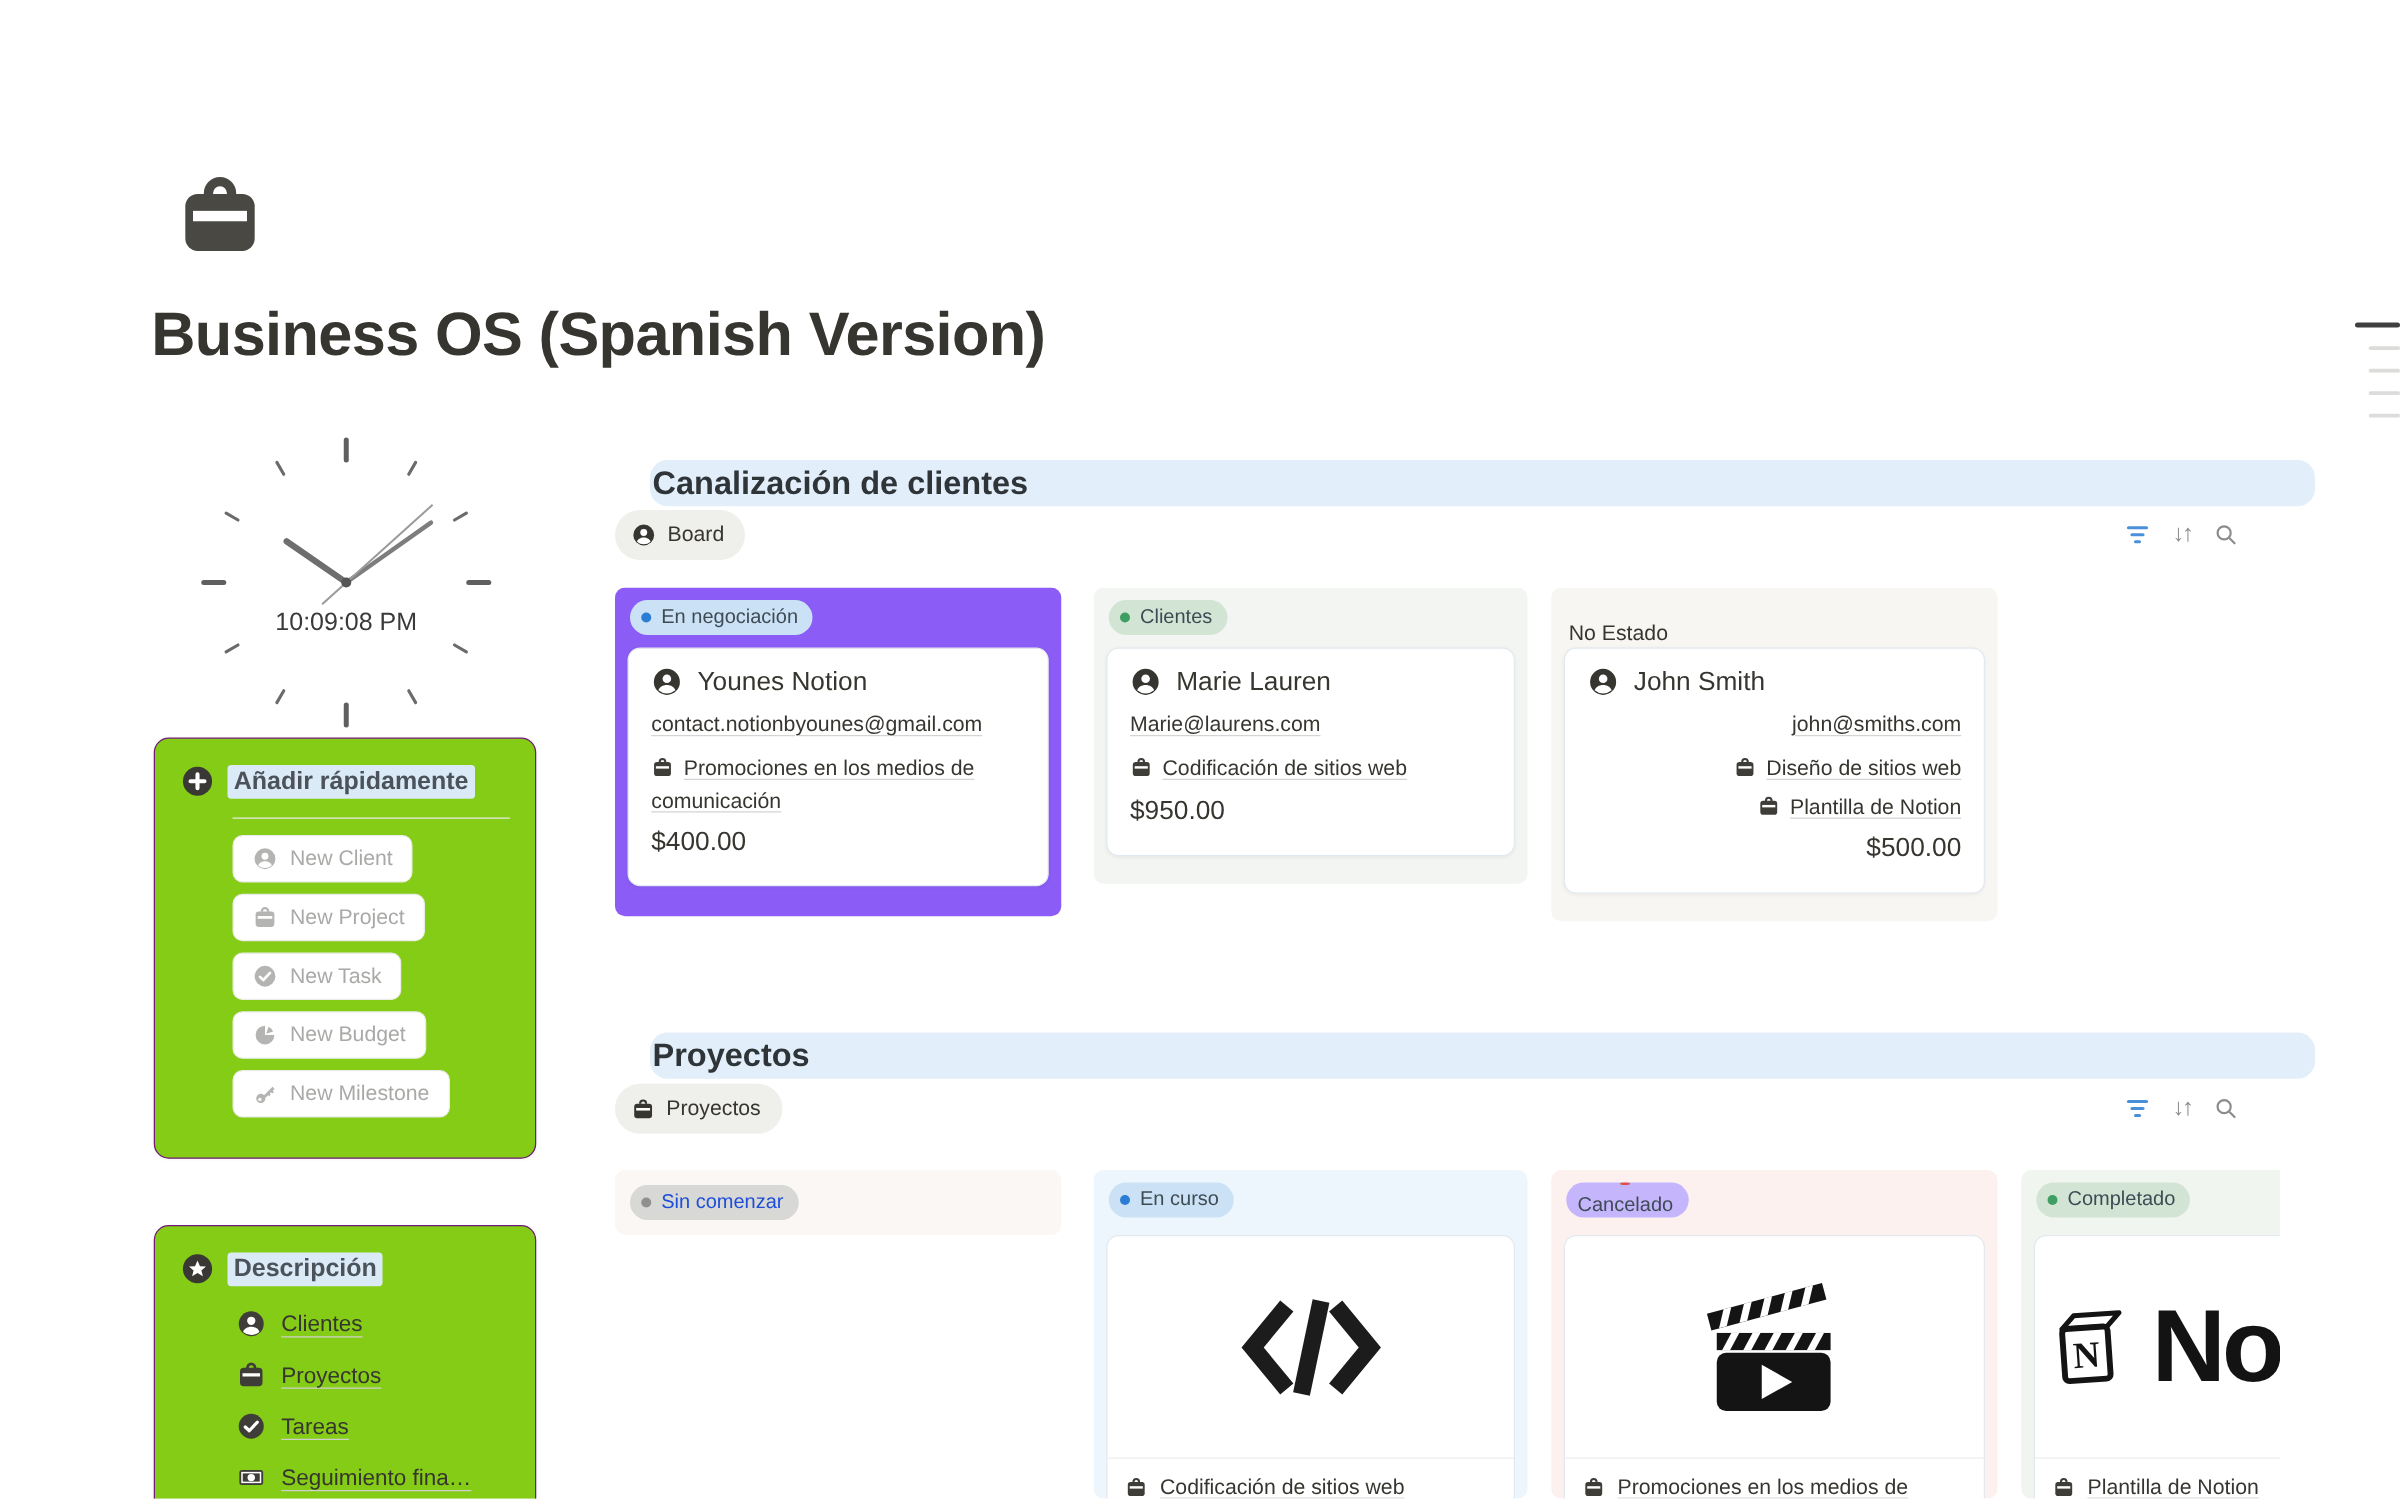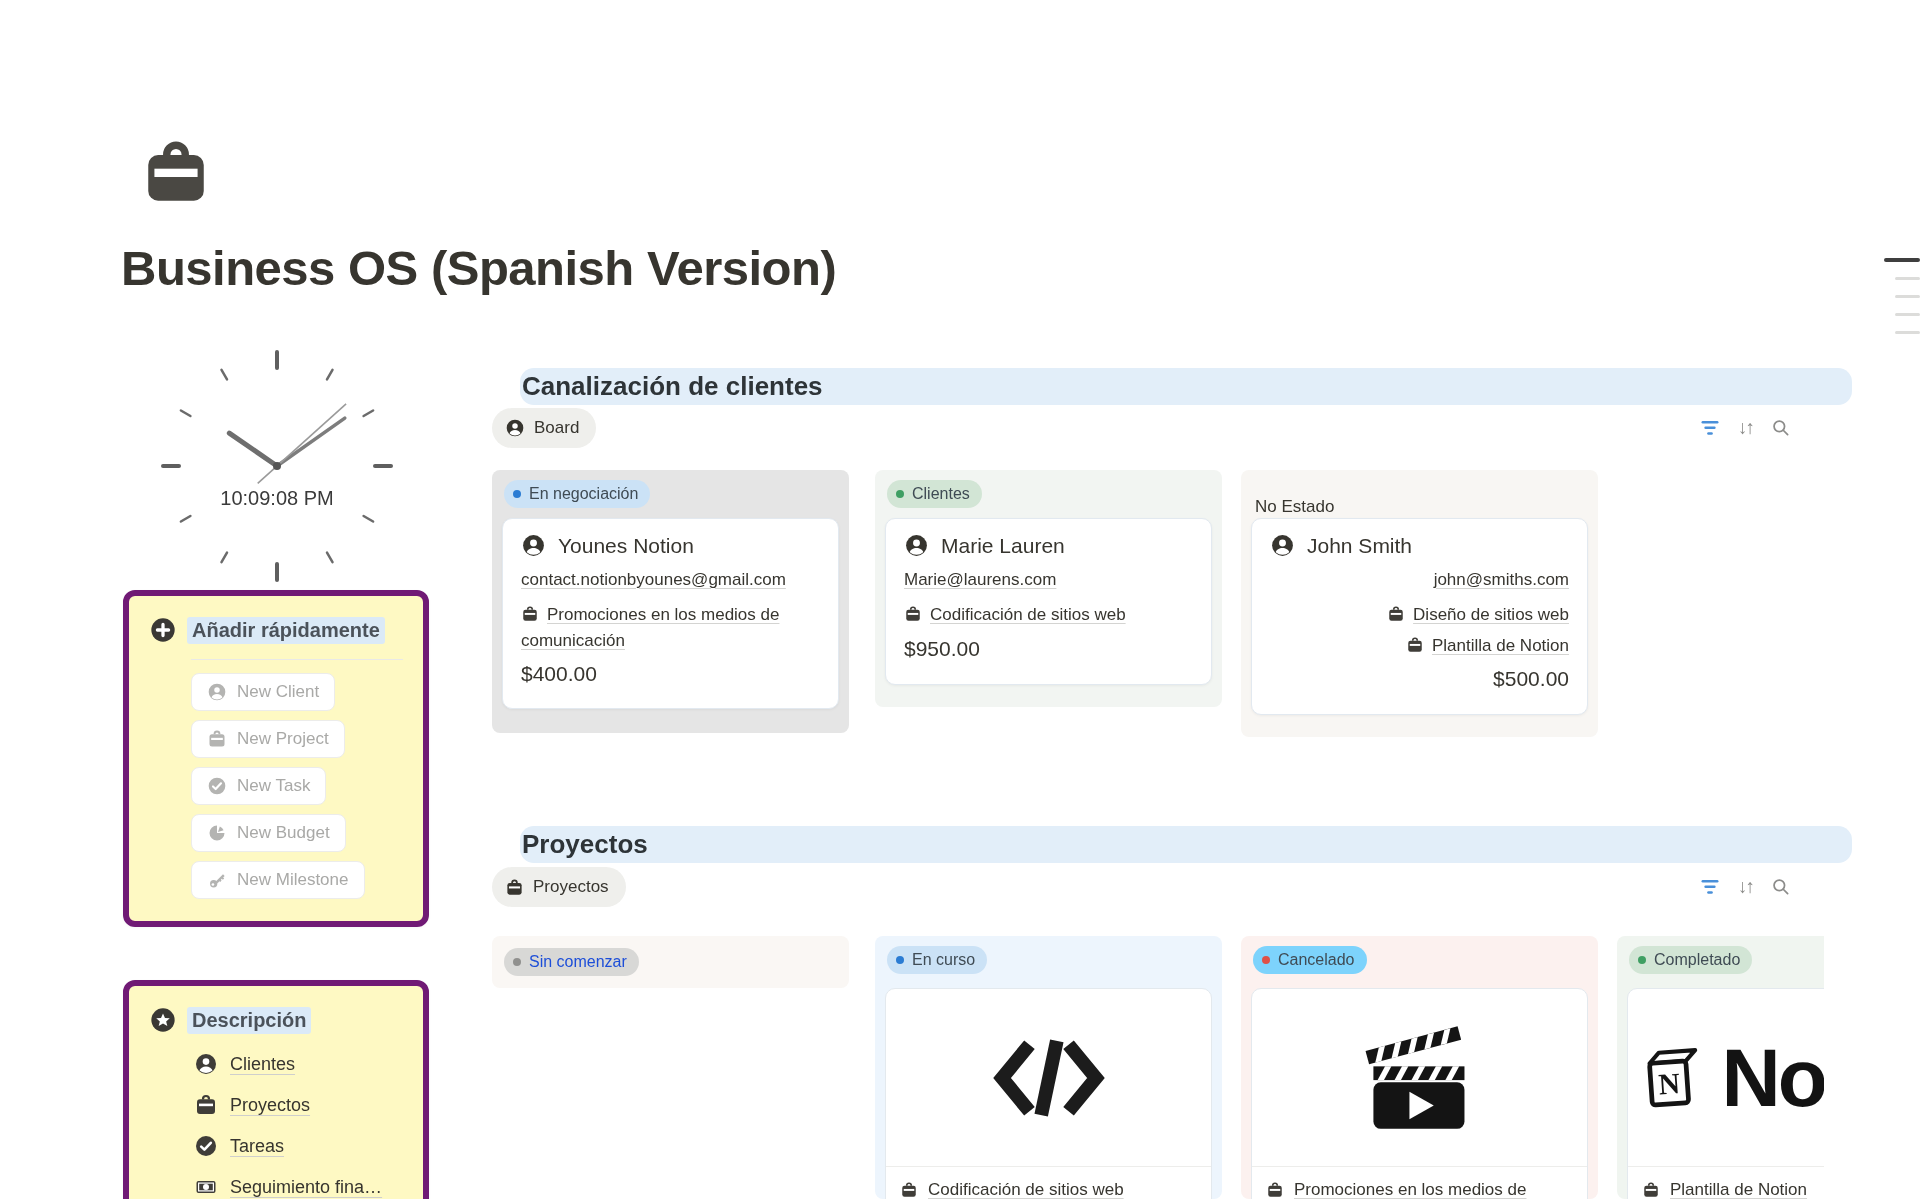--- a/index.html
+++ b/index.html
@@ -16,21 +16,21 @@
   #toc { right:0; top:258px; width:40px; }
   #toc .line { height:4px; border-radius:2px; margin:0 0 15px auto; }
   #toc .dark { width:36px; background:#3f3f3f; }
   #toc .lite { width:25px; height:3px; background:#dcdcda; }
 
   
   #clock { left:157px; top:346px; }
   #clock-time { left:157px; top:487px; width:240px; text-align:center; font-size:20px; color:#3a3a3a; }
 
   
-  .side-card { left:123px; width:306px; background:#fef9c3; border:6px solid #701a75;
+  .side-card { left:123px; width:306px; background:#84cc16; border:1px solid #701a75;
                border-radius:12px; box-shadow:0 1px 3px rgba(0,0,0,.04); padding:20px; }
   #quick-card { top:590px; height:337px; }
   #desc-card  { top:980px; height:300px; }
   .side-head { display:flex; align-items:center; gap:10px; }
   .dark-circle { width:28px; height:28px; flex:0 0 28px; color:#3a3834; }
   .side-title { font-size:20px; font-weight:700; color:#4b525a; background:#dbeaf7;
                 padding:2px 5px; border-radius:3px; }
   #quick-card .divider { height:1px; background:#e9e9e7; margin:15px 0 13px 42px; }
   .qbtn-list { display:flex; flex-direction:column; align-items:flex-start; gap:9px; margin-left:42px; }
   .qbtn { display:inline-flex; align-items:center; gap:10px; padding:8px 15px;
@@ -72,27 +72,27 @@
   .kname { font-size:21px; font-weight:500; color:#37352f; }
   .kemail { font-size:17px; margin-bottom:12px; text-decoration:underline;
             text-decoration-color:#d4d4d2; text-underline-offset:3px; text-decoration-thickness:1px; cursor:pointer;}
   .kproj { font-size:17px; line-height:1.5; margin-bottom:9px; }
   .kproj svg { vertical-align:-3px; margin-right:8px; color:#3f3d38; }
   .kproj span { text-decoration:underline; text-decoration-color:#d4d4d2;
                 text-underline-offset:3px; text-decoration-thickness:1px; cursor:pointer;margin-top:23px; }
   .kamount { font-size:21px; margin-top:4px; }
 
   
-  #kcol-neg  { left:0;    width:357px; height:263px; background:#e5e5e5; }
+  #kcol-neg  { left:0;    width:357px; height:263px; background:#8b5cf6; }
   #kcol-cli  { left:383px; width:347px; height:237px; background:#f2f5f2; }
   #kcol-nost { left:749px; width:357px; height:267px; background:#f8f6f3; }
   .badge-blue  { background:#cbe2f6; } .badge-blue  .dot { background:#2b7cd3; }
   .badge-green { background:#d2e5d5; } .badge-green .dot { background:#3f9f63; }
   .badge-gray  { background:#d8d8d6; color:#1d4ed8; } .badge-gray .dot { background:#90908e; }
-  .badge-red   { background:#7dd3fc; } .badge-red   .dot { background:#df5147; }
+  .badge-red   { background:#c4b5fd;flex-direction:column; } .badge-red   .dot { background:#df5147; }
   #card-younes { top:48px; height:191px; }
   #card-marie  { top:48px; height:167px; }
   #card-john   { top:48px; height:197px;text-align:right; }
 
   
   #kcol-sin  { left:0;     width:357px; height:52px;  background:#faf7f4; }
   #kcol-cur  { left:383px; width:347px; height:263px; background:#edf5fd; }
   #kcol-can  { left:749px; width:357px; height:263px; background:#fcf1ef; }
   #kcol-com  { left:1125px; width:357px; height:263px; background:#f0f5f0; }
   .img-card { position:absolute; left:10px; right:10px; top:52px; height:260px;

